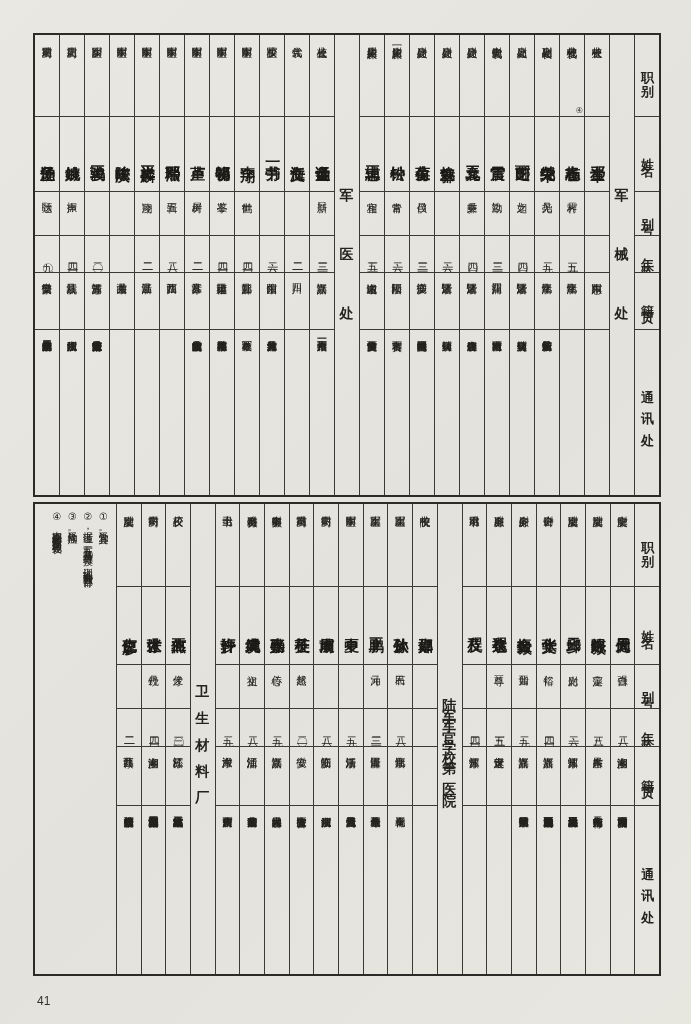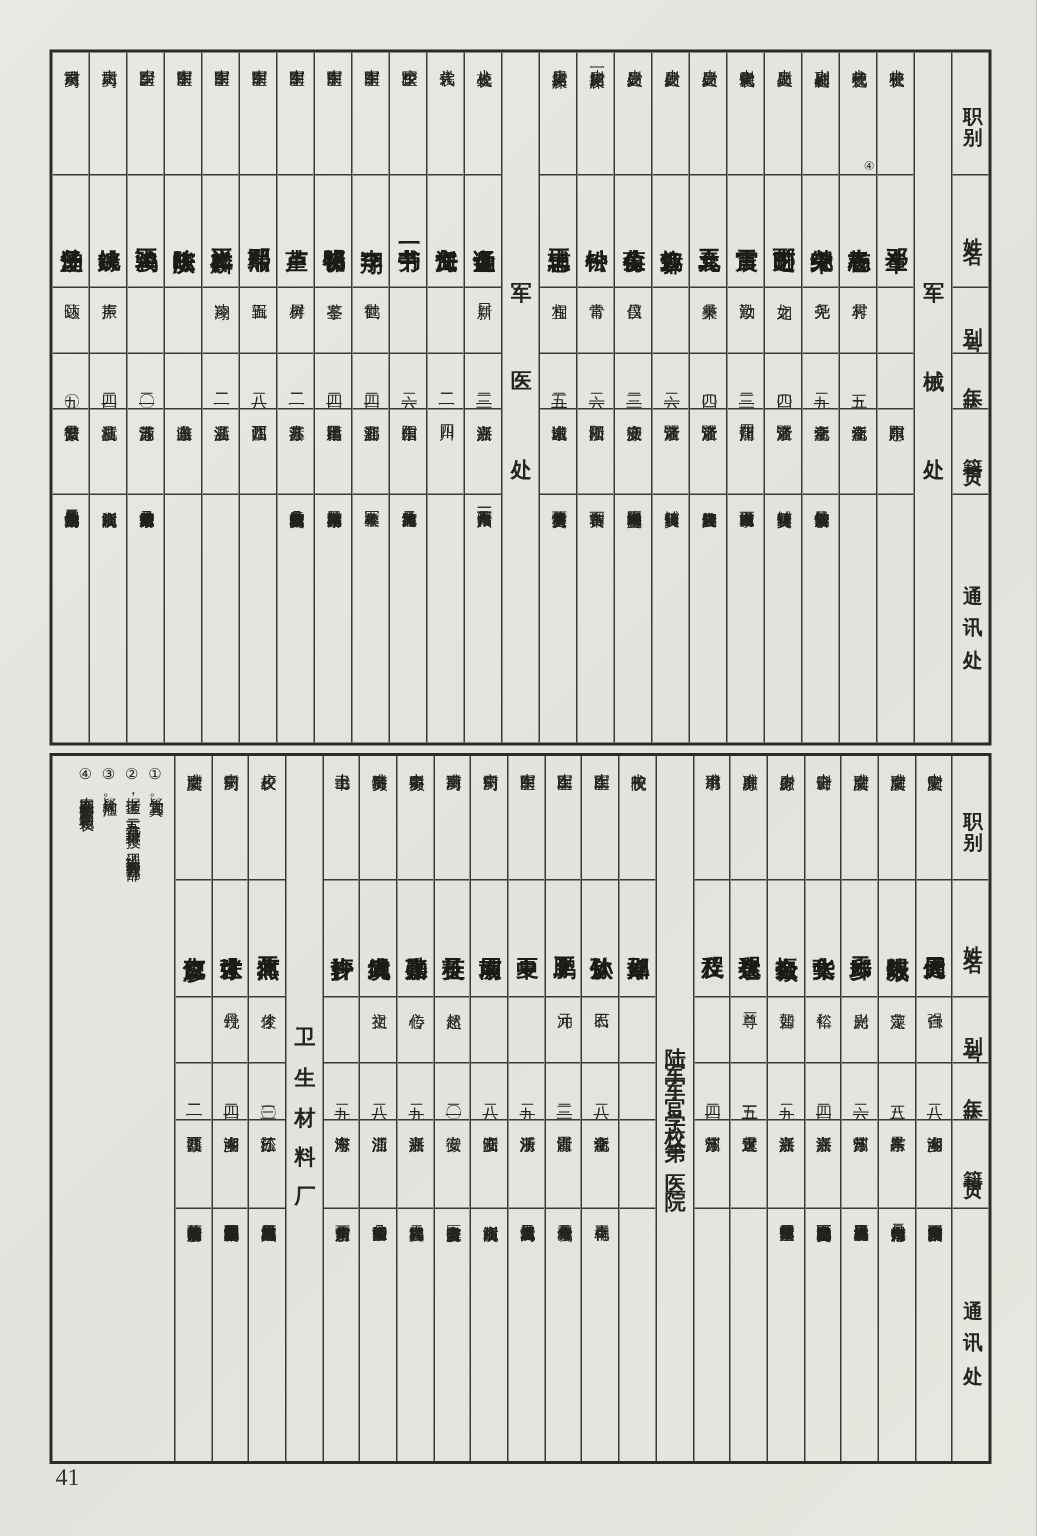--- a/index.html
+++ b/index.html
@@ -37,21 +37,21 @@
   .headers .cell:last-child .htext{letter-spacing:22px}
   
   .section{align-items:center;justify-content:center}
   .stext{font-size:14px;font-weight:700}
   .sp3{letter-spacing:4.2em}
   .sp5{letter-spacing:1.9em}
   .sp10{letter-spacing:.75em}
   
   .notes{flex:3 1 0;display:block;writing-mode:vertical-rl;text-orientation:upright;padding:7px 5px 5px 5px}
   .fnote{font-size:10px;line-height:1.55;letter-spacing:1px}
-  .page-number{position:absolute;left:37px;bottom:29px;font-family:Liberation Serif, serif;font-size:16px;color:#33322d}
+  .page-number{position:absolute;left:37px;bottom:16px;font-family:Liberation Sans, sans-serif;font-size:12px;color:#33322d}
 </style>
 </head>
 <body>
 
 <div class="sheet">
   <div class="tables">
     <div class="rtable" id="table-top">
         <div class="col headers">
           <div class="cell hcell rank">
             <span class="v htext">职别</span>

